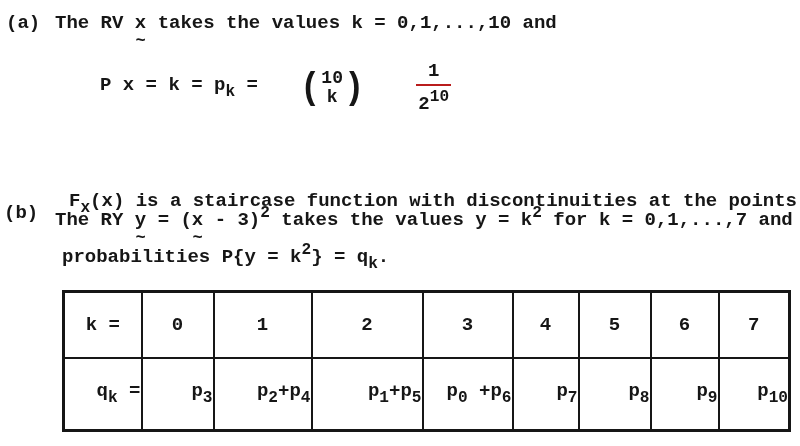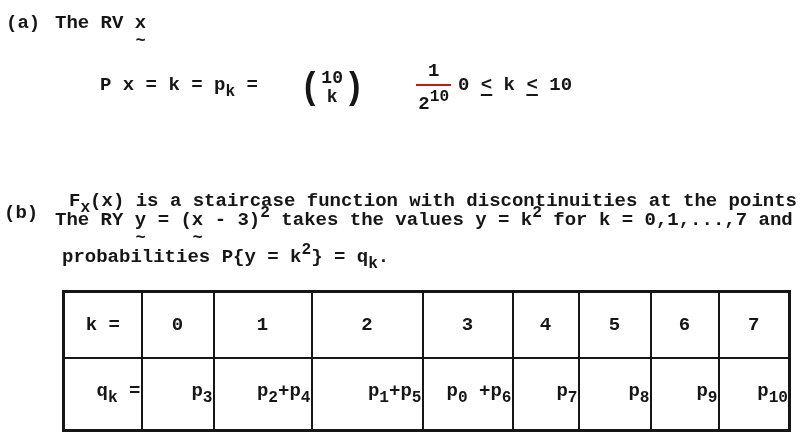--- a/index.html
+++ b/index.html
@@ -64,38 +64,37 @@
   }
   tr.r1 td { height: 64px; }
   tr.r2 td { height: 70px; text-align: right; }
 </style>
 </head>
 <body style="background: rgb(255, 255, 255); color: rgb(22, 22, 22);">
 
 <div class="page">
 
   <div class="line" style="left:6px; top:8px;">(a)</div>
-  <div class="line" style="left:55px; top:8px;"><span>The RV </span><span class="tu">x<span class="tilde">~</span></span></div>
+  <div class="line" style="left:55px; top:8px;"><span>The RV </span><span class="tu">x<span class="tilde">~</span></span><span> takes the values k = 0,1,...,10 and</span></div>
 
   <div class="formula">
     <span><span>P x = k  = p</span><span class="sub">k</span><span>  = </span></span>
     <span class="binom">
       <span class="paren">(</span>
       <span class="stack">
         <span>10</span>
         <span>k</span>
       </span>
       <span class="paren">)</span>
     </span>
     <span class="frac">
       <span class="num">1</span>
       <span class="den"><span>2</span><span class="sup">10</span></span>
     </span>
   </div>
-  <div class="range"><span>0 </span><span class="ule">&lt;</span><span> k </span><span class="ule">&lt;</span><span> 10</span></div>
 
   <div class="para">
     <div><span>F</span><span class="sub">x</span><span>(x) is a staircase function with discontinuities at the points</span></div>
   </div>
 
   <div class="line" style="left:4px; top:198px;">(b)</div>
   <div class="line" style="left:55px; top:198px;"><span>The RY </span><span class="tu">y<span class="tilde">~</span></span><span> = (</span><span class="tu">x<span class="tilde">~</span></span><span> - 3)</span><span class="sup">2</span><span> takes the values y = k</span><span class="sup">2</span><span> for k = 0,1,...,7 and</span></div>
   <div class="line" style="left:62px; top:235px;"><span>probabilities P{y = k</span><span class="sup">2</span><span>} = q</span><span class="sub">k</span><span>.</span></div>
 
   <table class="qtable">

